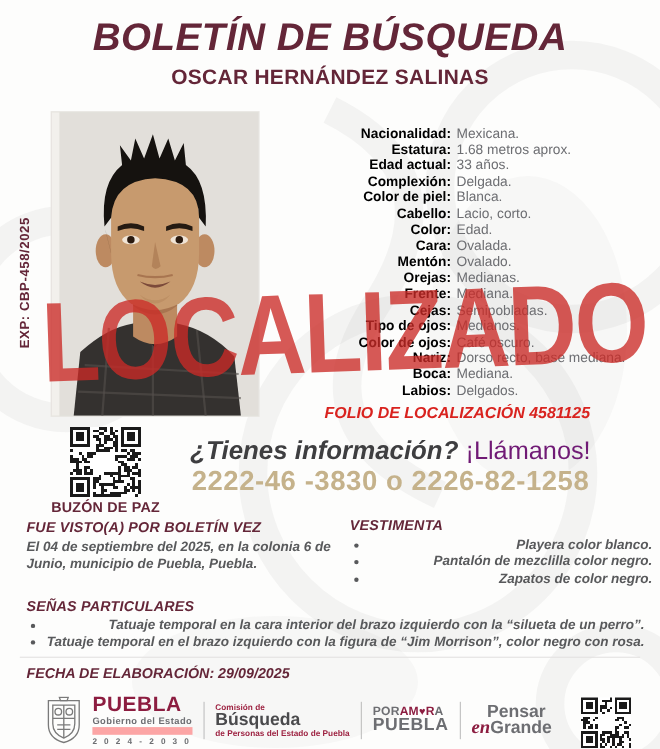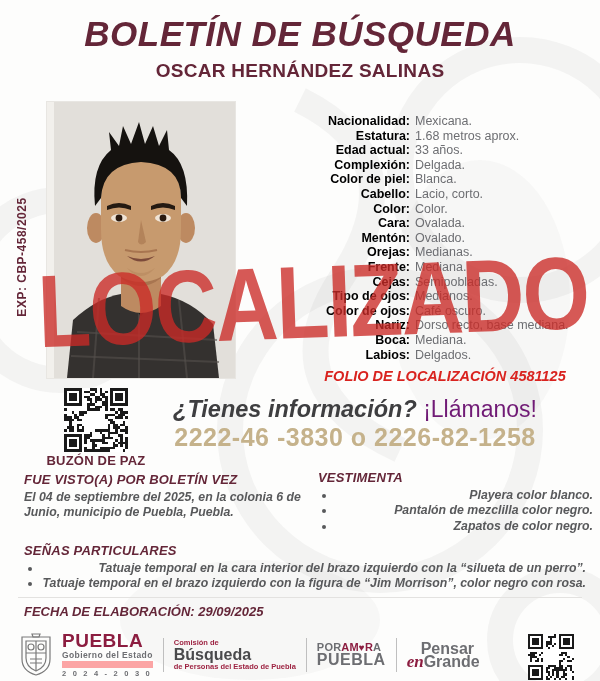--- a/index.html
+++ b/index.html
@@ -36,21 +36,21 @@
     position:absolute;left:300px;top:114px;width:295px;z-index:2;
     display:grid;grid-template-columns:110px 1fr;column-gap:5px;row-gap:0;
   }
   .attr-label{
     text-align:right;font-weight:800;color:#000000;font-size:12.5px;line-height:14.6px;white-space:nowrap;
   }
   .attr-value{
     text-align:left;color:#6d6e72;font-size:12.5px;line-height:14.6px;white-space:nowrap;
   }
   .folio{
-    position:absolute;left:295px;top:368px;width:300px;text-align:center;
+    position:absolute;left:295px;top:368px;width:300px;
     font-size:14.5px;font-weight:800;font-style:italic;color:#d9231f;z-index:2;white-space:nowrap;
   }
   
   .qr-buzon{position:absolute;left:63px;top:388px;width:66px;height:64px;z-index:2;}
   .qr-buzon svg,.qr-footer svg{display:block;width:100%;height:100%;}
   .qr-caption{
     position:absolute;left:38px;top:453px;width:116px;text-align:center;
     font-size:13px;font-weight:800;color:#642638;z-index:2;white-space:nowrap;letter-spacing:.2px;
   }
   .question{
@@ -78,21 +78,21 @@
   .senas{position:absolute;left:24px;top:543px;width:562px;z-index:2;}
   .divider{
     position:absolute;left:18px;top:597px;width:564px;height:0;border-top:1px solid #e3e2e0;z-index:2;
   }
   .fecha{
     position:absolute;left:24px;top:604px;font-size:13px;font-weight:800;font-style:italic;color:#642638;z-index:2;
   }
   
   .footer{
     position:absolute;left:0;top:628px;width:524px;height:53px;z-index:2;
-    display:flex;align-items:center;padding-left:18px;box-sizing:border-box;
+    display:flex;align-items:center;padding-left:40px;box-sizing:border-box;
   }
   .coat{width:36px;height:44px;flex:0 0 auto;}
   .gob{margin-left:8px;flex:0 0 auto;text-align:left;}
   .gob .g1{font-size:19px;font-weight:800;color:#8c1d40;letter-spacing:.5px;line-height:18px;}
   .gob .g2{font-size:8.5px;color:#6d6e72;font-weight:700;border-bottom:7px solid #fca5a5;padding-bottom:1px;letter-spacing:.4px;}
   .gob .g3{font-size:7.5px;color:#6d6e72;font-weight:700;letter-spacing:2.2px;margin-top:1px;}
   .vline{width:1px;height:34px;background:#bfbfbf;margin:0 10px;flex:0 0 auto;}
   .comision{flex:0 0 auto;text-align:left;max-width:135px;}
   .comision .c1{font-size:7.5px;font-weight:700;color:#9d2241;}
   .comision .c2{font-size:16px;font-weight:800;color:#4a4a4c;line-height:15px;}
@@ -189,21 +189,21 @@
       <div class="attr-value">1.68 metros aprox.</div>
       <div class="attr-label">Edad actual:</div>
       <div class="attr-value">33 años.</div>
       <div class="attr-label">Complexión:</div>
       <div class="attr-value">Delgada.</div>
       <div class="attr-label">Color de piel:</div>
       <div class="attr-value">Blanca.</div>
       <div class="attr-label">Cabello:</div>
       <div class="attr-value">Lacio, corto.</div>
       <div class="attr-label">Color:</div>
-      <div class="attr-value">Color.</div>
+      <div class="attr-value">Edad.</div>
       <div class="attr-label">Cara:</div>
       <div class="attr-value">Ovalada.</div>
       <div class="attr-label">Mentón:</div>
       <div class="attr-value">Ovalado.</div>
       <div class="attr-label">Orejas:</div>
       <div class="attr-value">Medianas.</div>
       <div class="attr-label">Frente:</div>
       <div class="attr-value">Mediana.</div>
       <div class="attr-label">Cejas:</div>
       <div class="attr-value">Semipobladas.</div>

